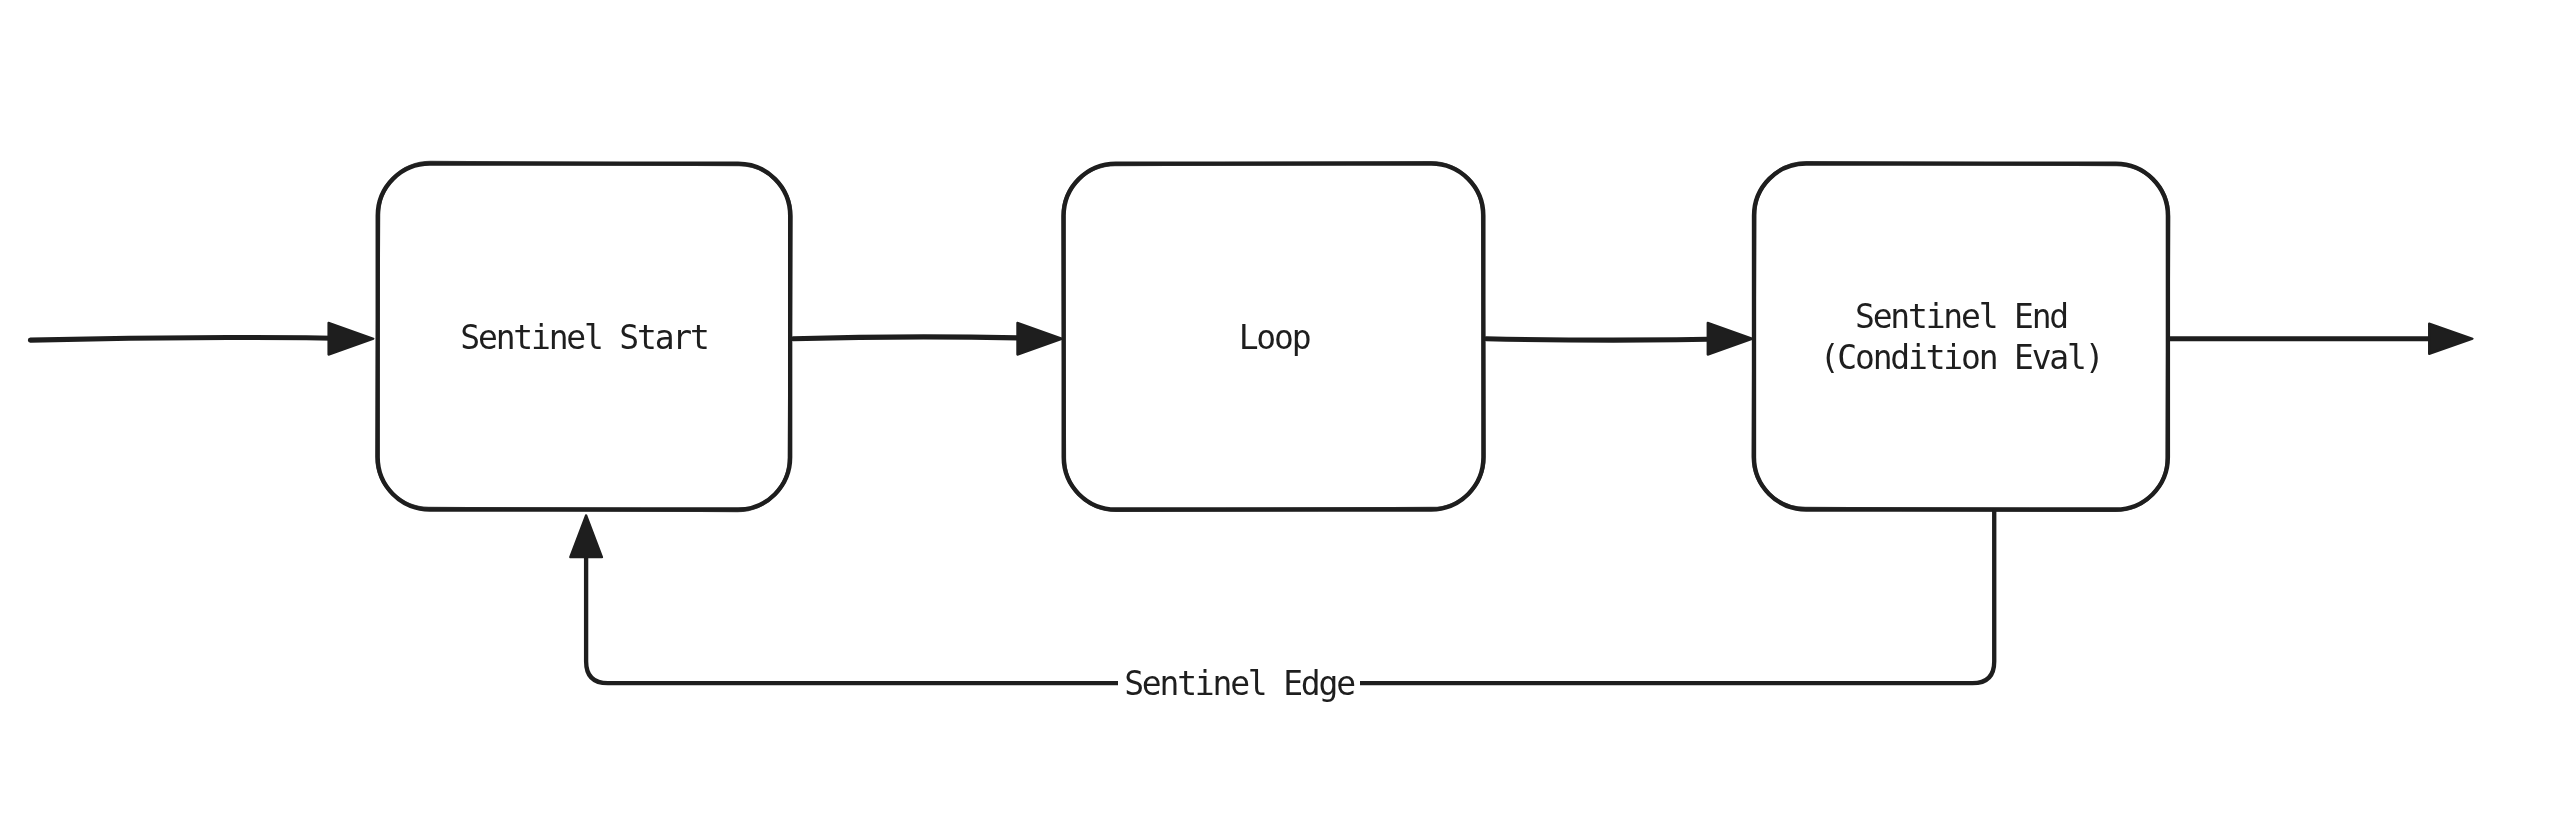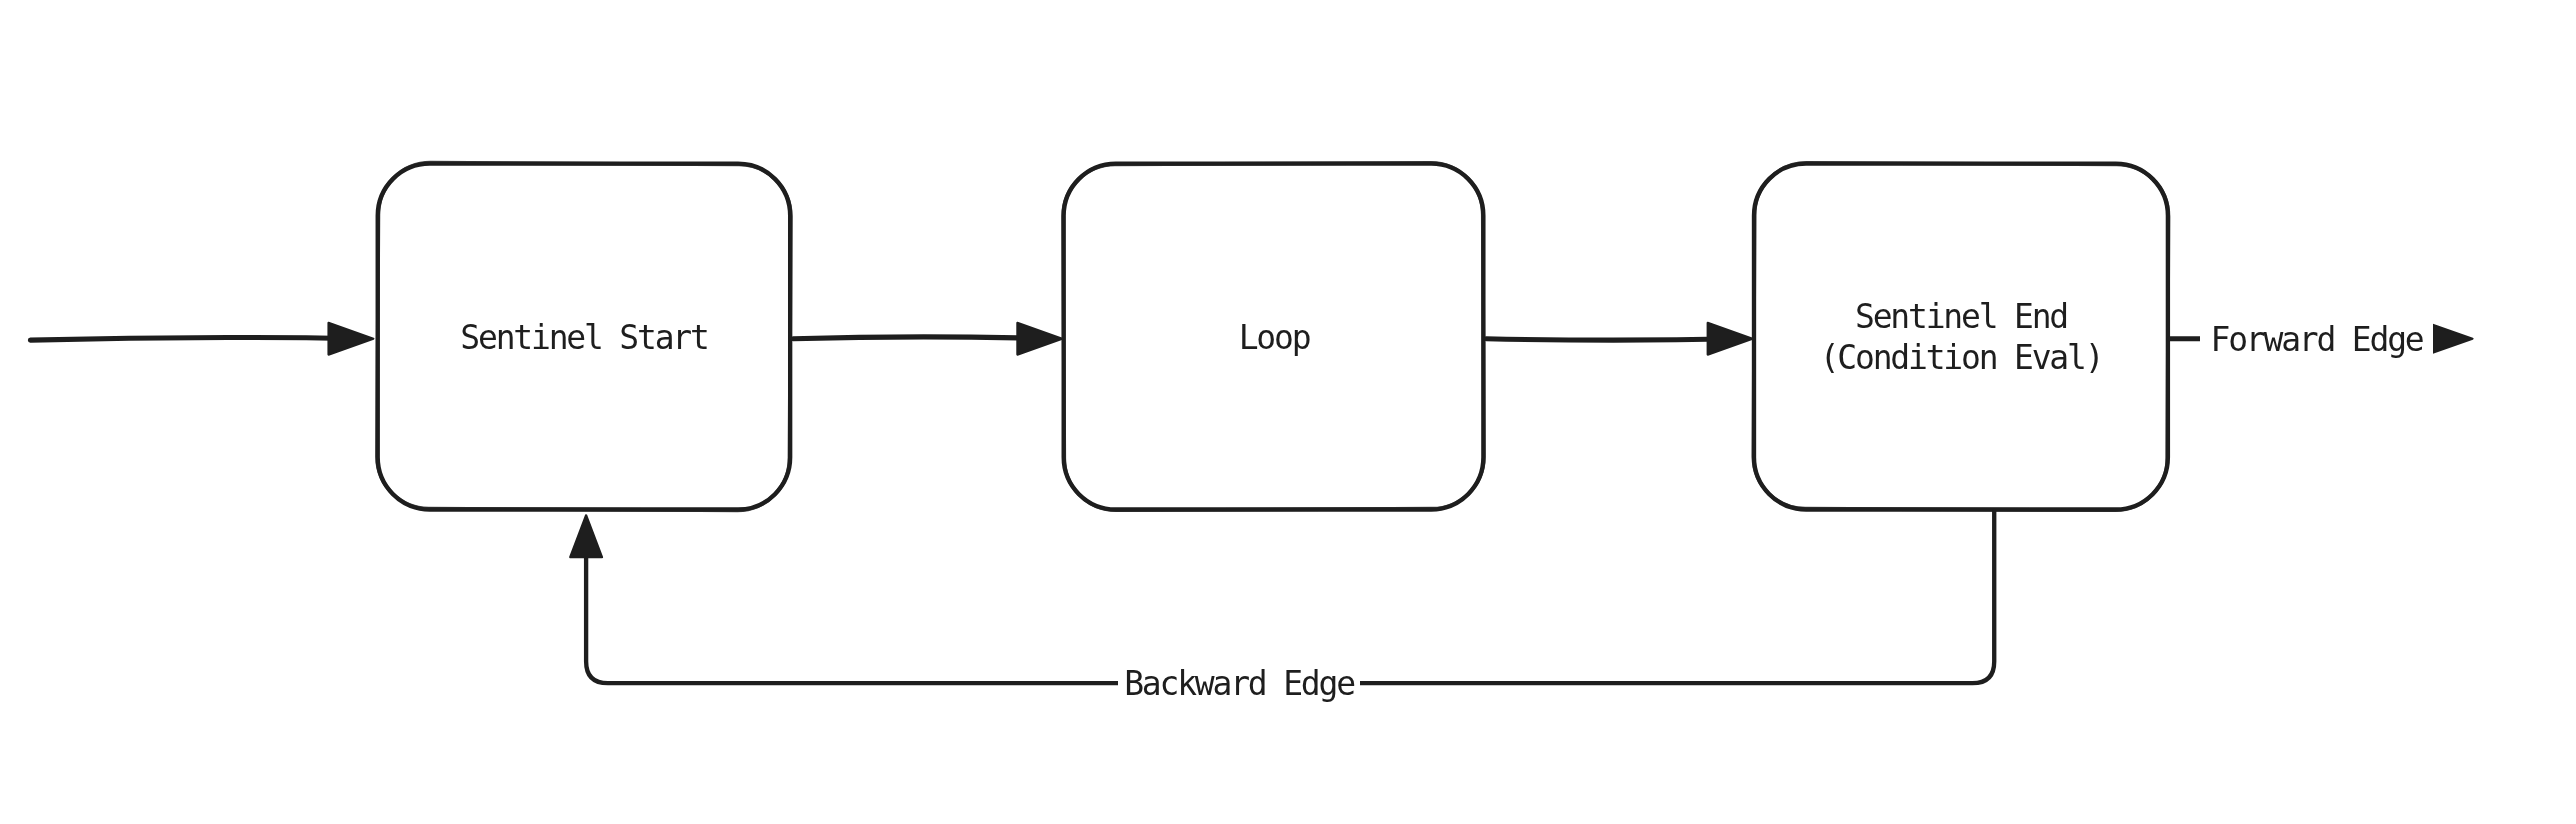--- a/index.html
+++ b/index.html
@@ -81,18 +81,17 @@
     </g>
   </svg>
 
   <div class="node-label" style="left:378px; top:164px; width:412px; height:346px;">Sentinel Start</div>
 
   <div class="node-label" style="left:1754px; top:164px; width:414px; height:346px;">Sentinel End
 (Condition Eval)</div>
 
   <div class="node-label" style="left:1064px; top:164px; width:420px; height:346px;">Loop</div>
 
-  <div class="edge-label" style="left:2200px; top:310px; width:233px; height:58px;">Forward Edge</div>
 
-  <div class="edge-label" style="left:1118px; top:654px; width:242px; height:58px;">Backward Edge</div>
+  <div class="edge-label" style="left:1118px; top:654px; width:242px; height:58px;">Sentinel Edge</div>
 
 </div>
 
 
 </body></html>

